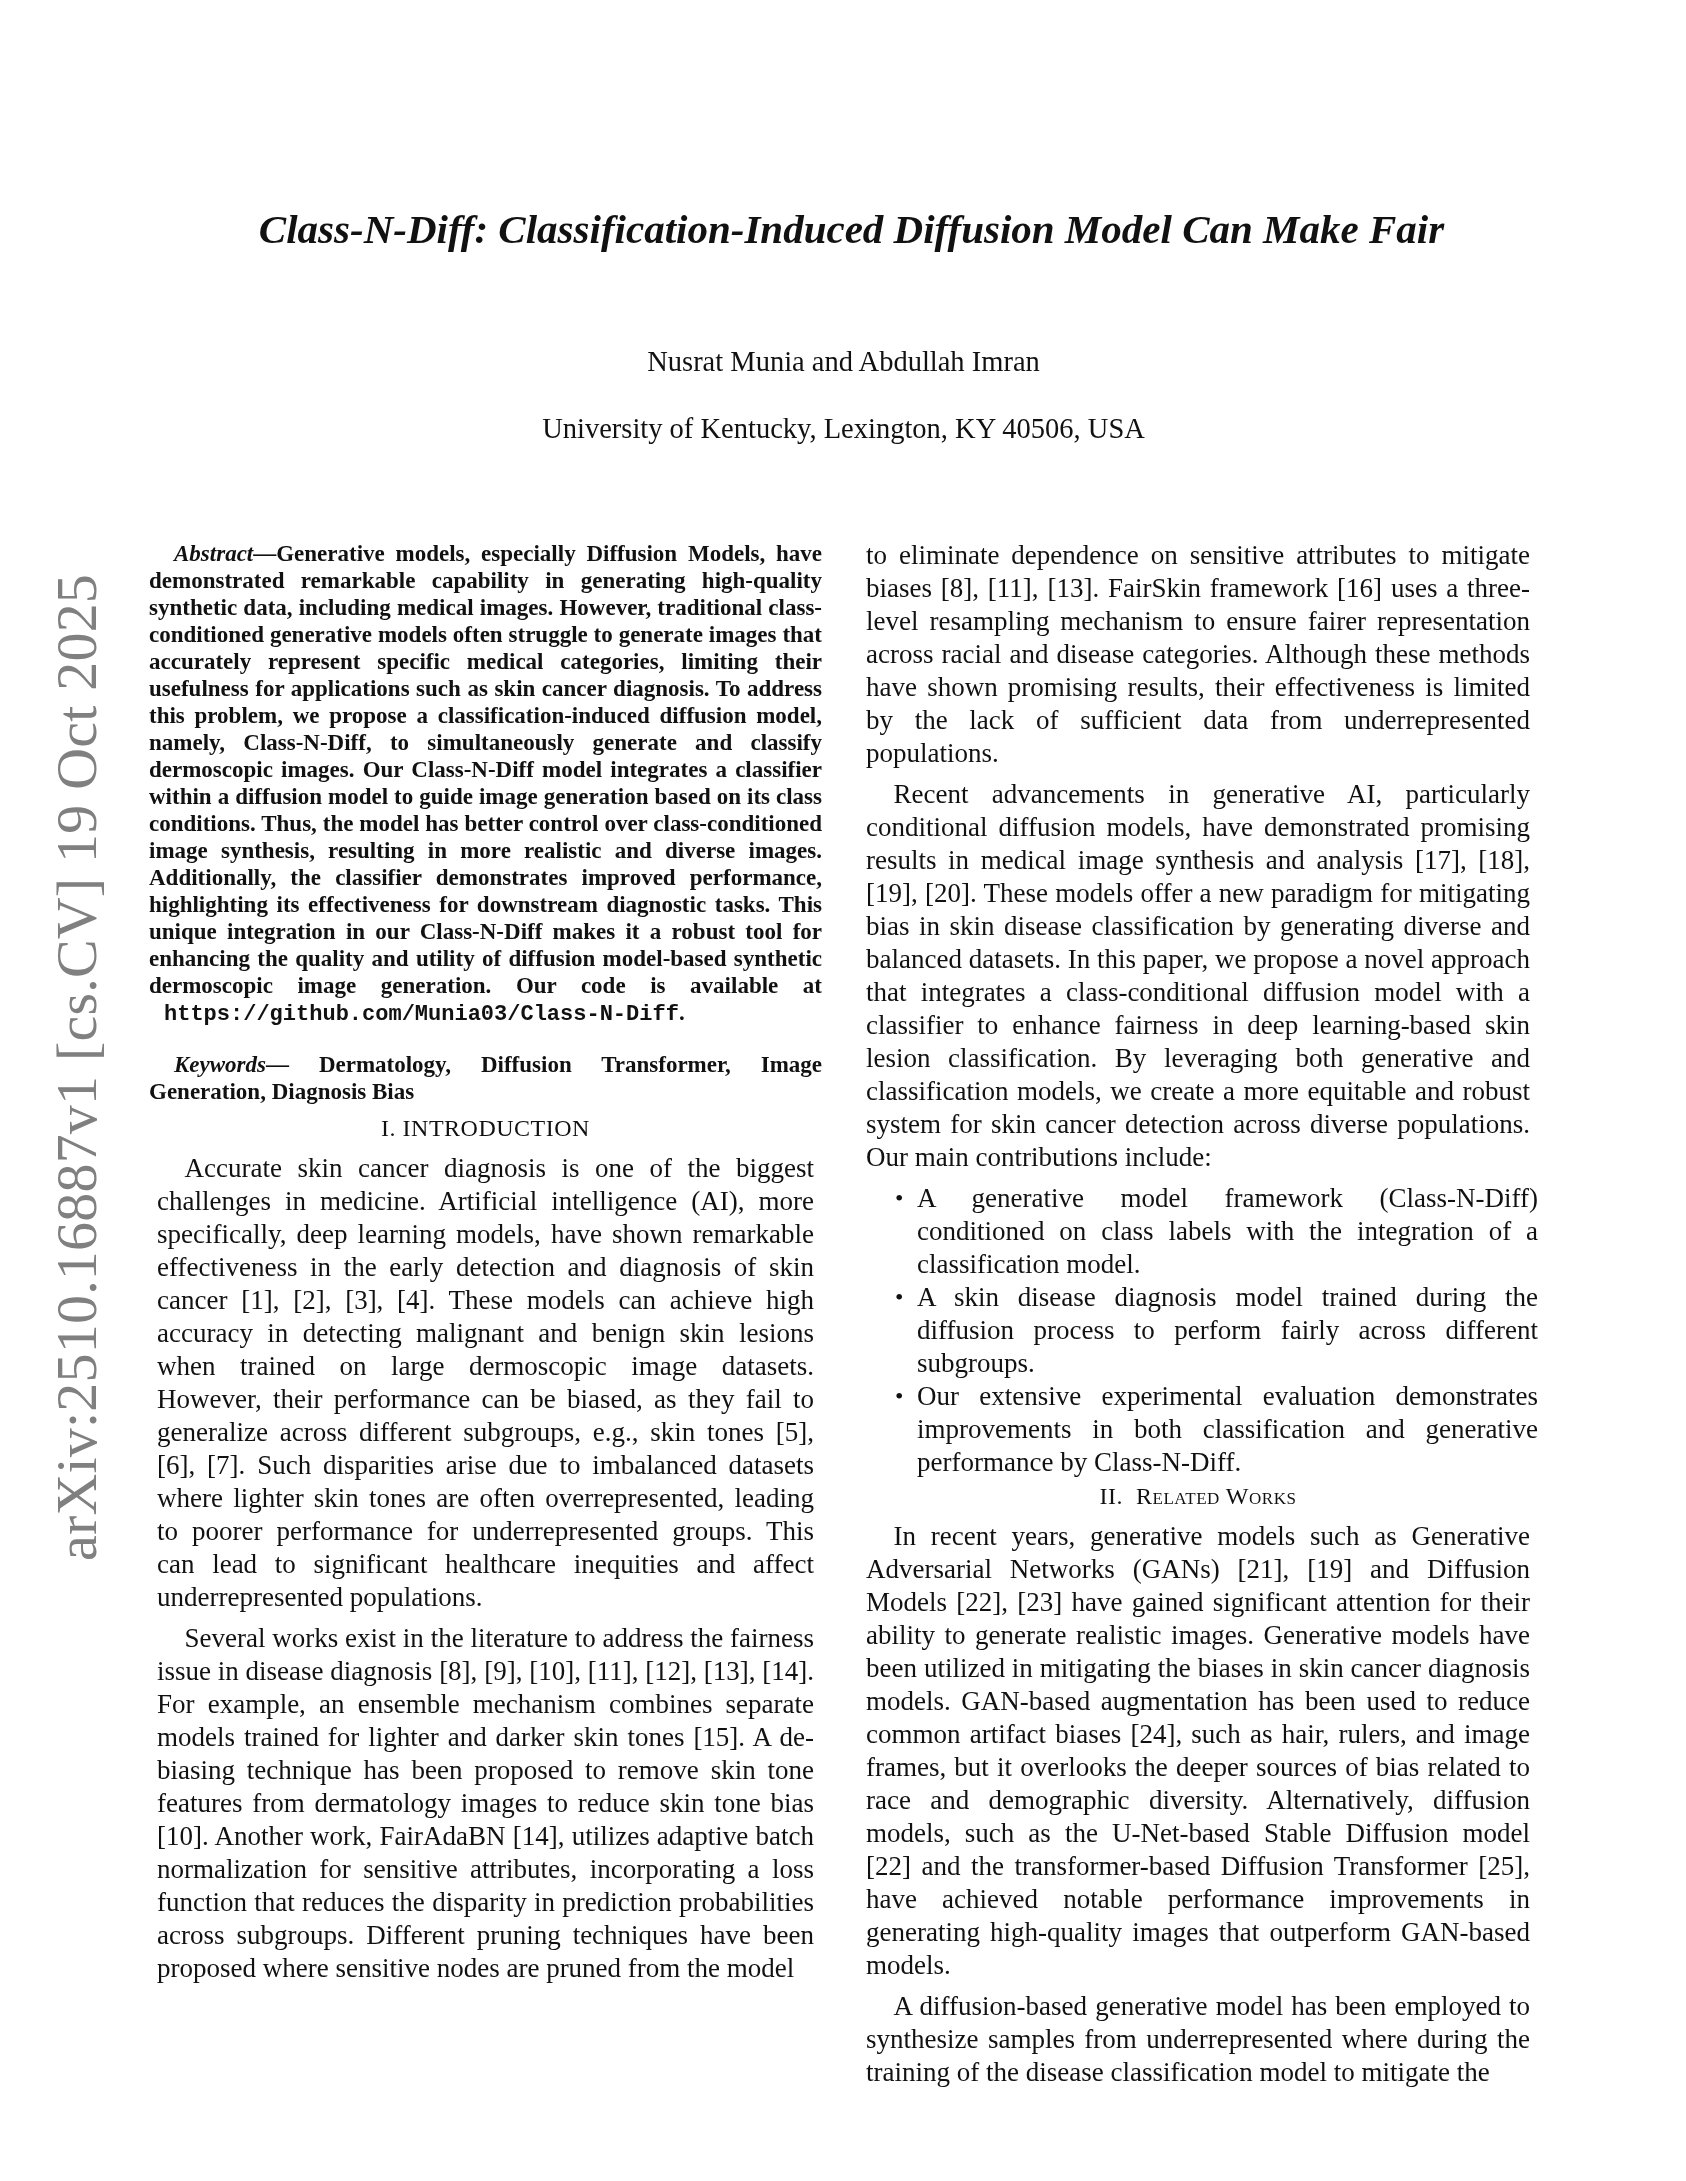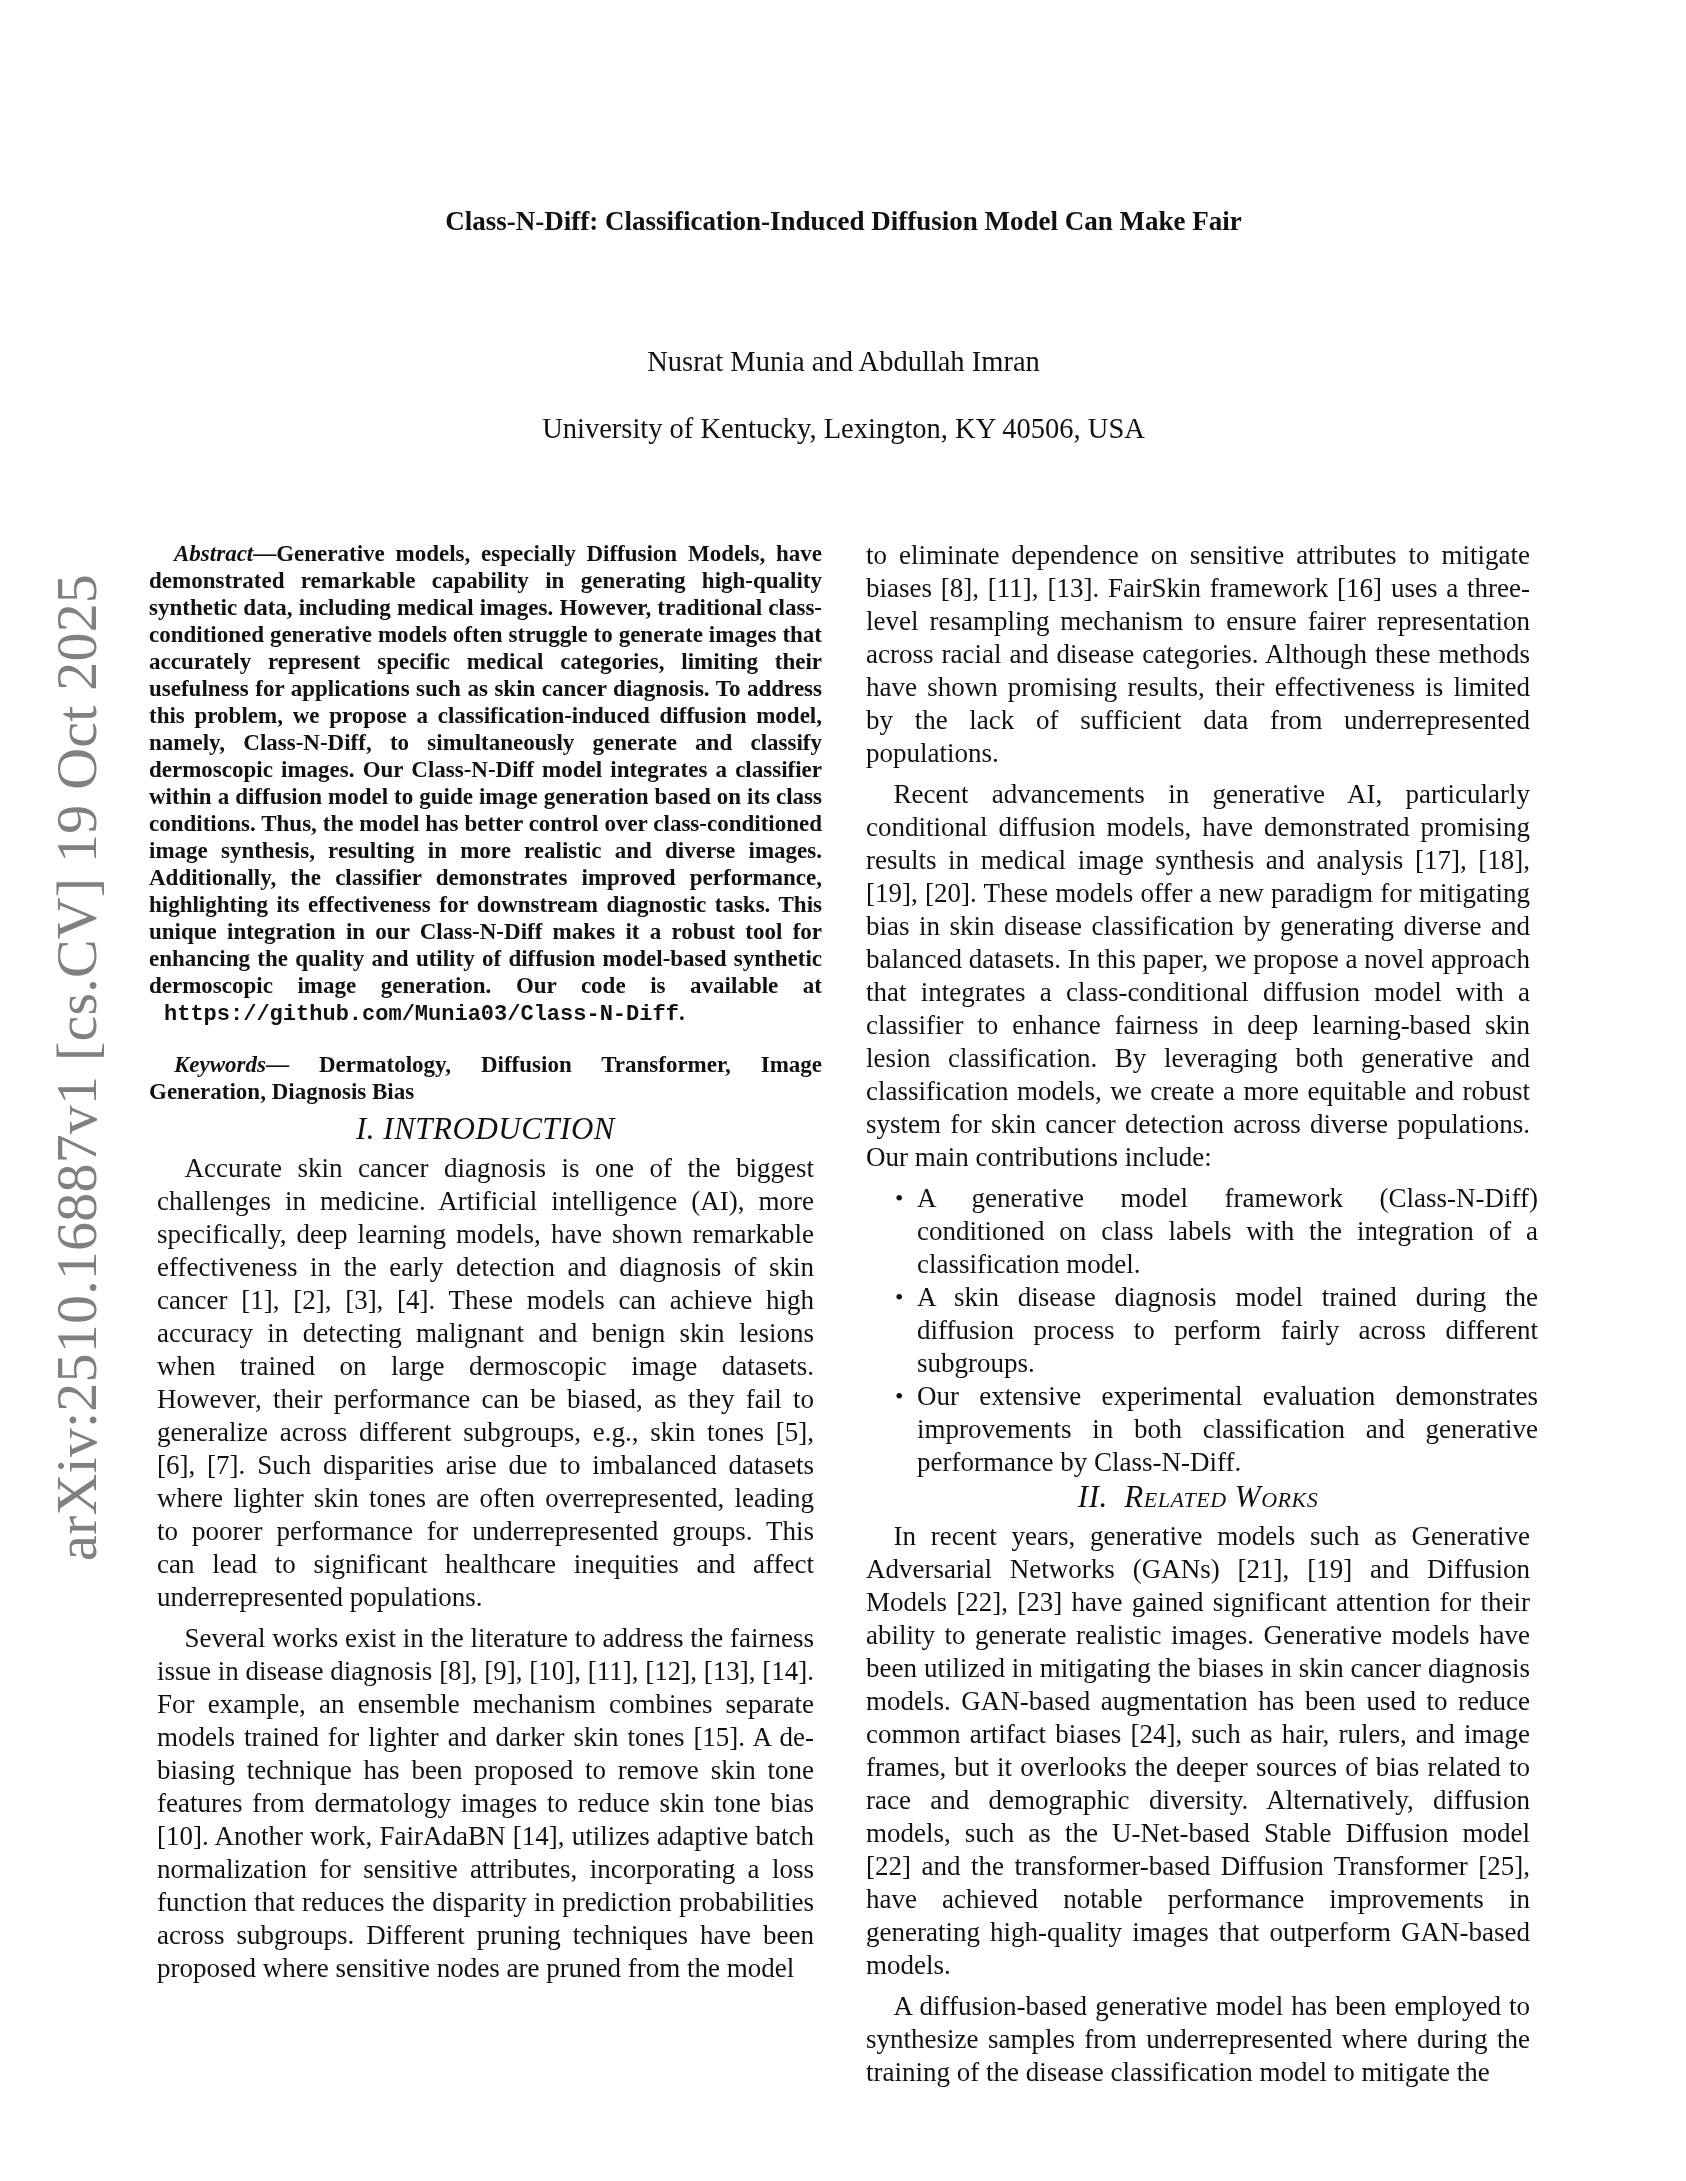--- a/index.html
+++ b/index.html
@@ -8,22 +8,23 @@
     font-family: "Liberation Serif", "DejaVu Serif", serif; color: #111111;
   }
   .stamp {
     position: absolute; left: 48px; top: 1561px;
     transform-origin: 0 0; transform: rotate(-90deg);
     font-family: "Liberation Serif", serif; font-size: 58px; color: #808080;
     white-space: nowrap; letter-spacing: 0.2px; line-height: 1;
   }
   .title {
     position: absolute; left: 138px; width: 1411px; top: 195px;
-    text-align: center; font-weight: bold; font-size: 27px; line-height: 52px;
-    margin: 0;
+    text-align: center; font-weight: bold; font-size: 41px; line-height: 52px;
+    margin: 8px;
+    font-style: italic;
   }
   .authors {
     position: absolute; left: 138px; width: 1411px; top: 345px;
     text-align: center; font-size: 28.5px; line-height: 33px;
   }
   .affil {
     position: absolute; left: 138px; width: 1411px; top: 410px;
     text-align: center; font-size: 28.5px; line-height: 37px;
   }
   .col { position: absolute; text-align: justify; }
@@ -33,23 +34,22 @@
     font-weight: bold; font-size: 23px; line-height: 27px;
     margin: 0; text-indent: 25px;
   }
   .abstract .lead, .keywords .lead { font-style: italic; }
   .mono { font-family: "Liberation Mono", "DejaVu Sans Mono", monospace; font-size: 22px; font-weight: bold; margin-left: 15px; }
   .keywords {
     font-weight: bold; font-size: 23px; line-height: 27px;
     margin: 23px 0 8px 0; text-indent: 25px;
   }
   .section-head {
-    text-align: center; font-size: 31px; line-height: 31px; margin: 7.3px 0 5.5px 0;
+    text-align: center; font-size: 24px; line-height: 31px; margin: 7.3px 0 5.5px 0;
     letter-spacing: 0.5px;
-    font-style: italic;
   }
   .smallcaps { font-variant: small-caps; }
   p.body {
     font-size: 27px; line-height: 33px; margin: 8px; text-indent: 27.5px;
   }
   p.body.noindent { text-indent: 0; }
   ul.contrib { margin: 3.7px 0 1.8px 0; padding: 0 0 0 59px; list-style: none; }
   ul.contrib li {
     font-size: 27px; line-height: 33px; position: relative; text-align: justify;
   }

